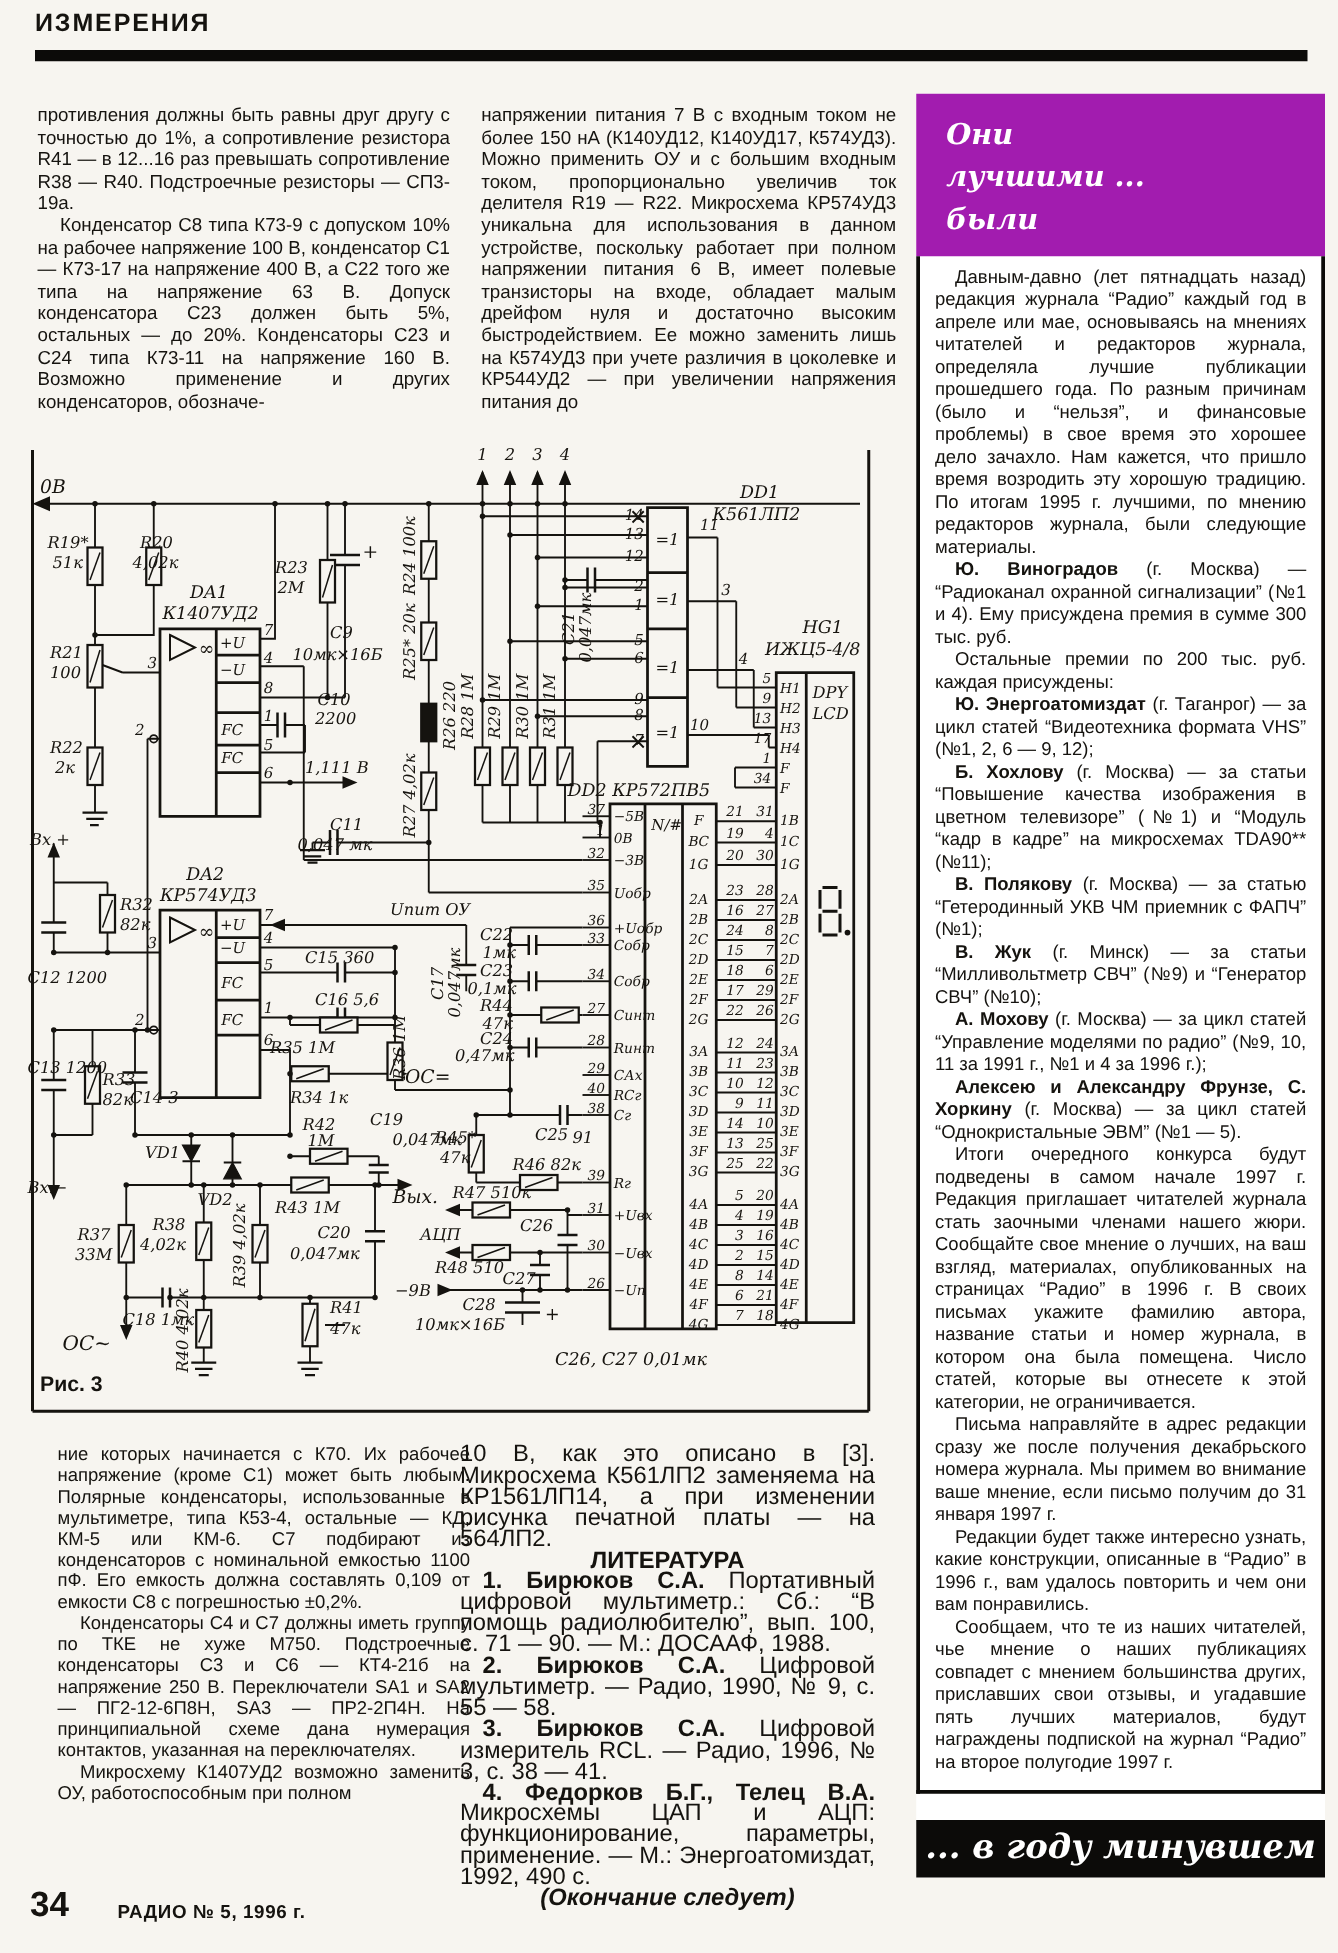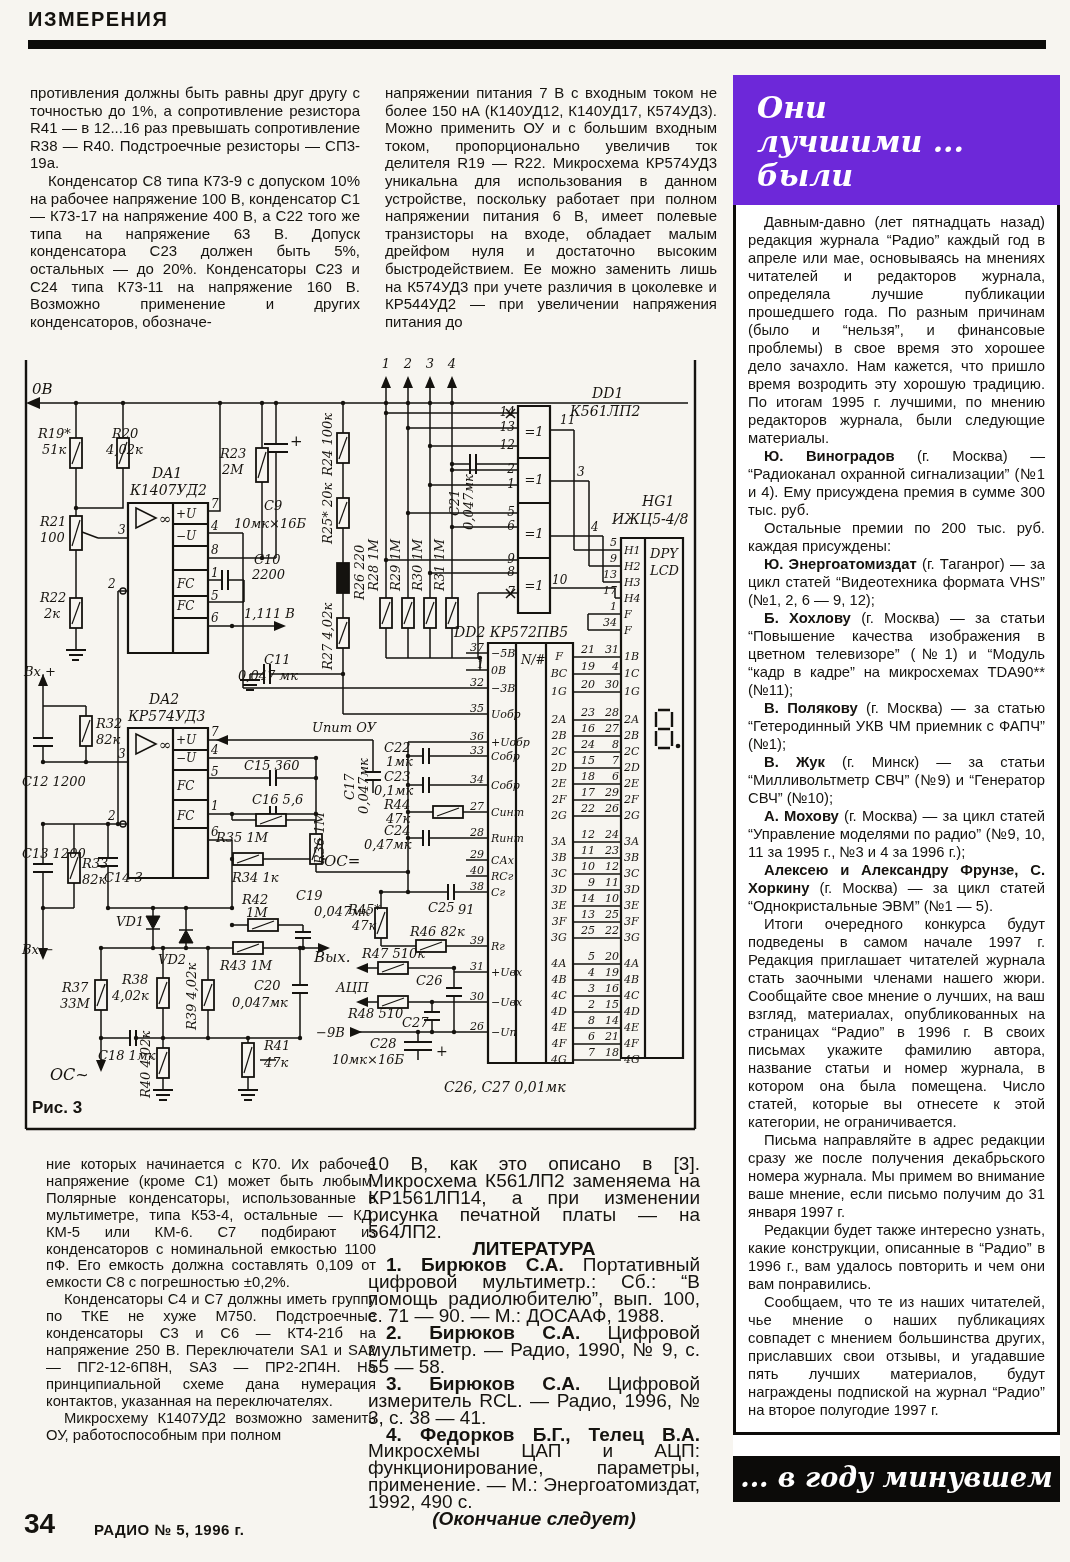--- a/index.html
+++ b/index.html
@@ -18,23 +18,23 @@
   .colC{left:46px;top:1156px;width:330px;font-size:14.8px;line-height:16.9px;}
   .colD{left:368px;top:1156px;width:332px;font-size:19px;line-height:16.9px;}
   .lit-head{text-align:center;font-weight:bold;margin:14px 0 10px 0;text-indent:0 !important;}
   .lit-foot{text-align:center;font-weight:bold;font-style:italic;margin-top:16px;text-indent:0 !important;}
   
   .schematic{left:18px;top:348px;width:690px;height:795px;}
   svg text{font-family:"DejaVu Serif",serif;font-style:italic;fill:#17140f;}
   .figcaption{left:32px;top:1098px;font-size:17px;font-weight:bold;}
   
   .rightbox{left:733px;top:75px;width:327px;height:1427px;background:#fff;}
-  .rb-title{background:#6d28d9;color:#fff;padding:16px 10px 12px 24px;
+  .rb-title{background:#a21caf;color:#fff;padding:16px 10px 12px 24px;
             font-family:"DejaVu Serif",serif;font-style:italic;font-weight:bold;
-            font-size:30px;line-height:34px;}
+            font-size:23px;line-height:34px;}
   .rb-body{border:3px solid #0c0b09;border-top:none;padding:8px 12px 1px 12px;
            height:1218px;overflow:hidden;font-size:14.8px;line-height:18px;text-align:justify;}
   .rb-body p{margin:0;text-indent:16px;}
   .rb-footer{position:absolute;left:0;bottom:0;width:100%;background:#0c0b09;color:#fff;
              font-family:"DejaVu Serif",serif;font-style:italic;font-weight:bold;
              font-size:27px;text-align:center;padding:6px 0 9px 0;}
   .lead{font-weight:bold;}
   
   .pagenum{left:24px;top:1508px;font-size:28px;font-weight:bold;}
   .journal{left:94px;top:1521px;font-size:15px;font-weight:bold;letter-spacing:0.5px;}
@@ -663,21 +663,21 @@
     <div>были</div>
   </div>
   <div class="rb-body">
     <p><span class="lead"></span><span>Давным-давно (лет пятнадцать назад) редакция журнала “Радио” каждый год в апреле или мае, основываясь на мнениях читателей и редакторов журнала, определяла лучшие публикации прошедшего года. По разным причинам (было и “нельзя”, и финансовые проблемы) в свое время это хорошее дело зачахло. Нам кажется, что пришло время возродить эту хорошую традицию. По итогам 1995 г. лучшими, по мнению редакторов журнала, были следующие материалы.</span></p>
     <p><span class="lead">Ю. Виноградов</span><span> (г. Москва) — “Радиоканал охранной сигнализации” (№1 и 4). Ему присуждена премия в сумме 300 тыс. руб.</span></p>
     <p><span class="lead"></span><span>Остальные премии по 200 тыс. руб. каждая присуждены:</span></p>
     <p><span class="lead">Ю. Энергоатомиздат</span><span> (г. Таганрог) — за цикл статей “Видеотехника формата VHS” (№1, 2, 6 — 9, 12);</span></p>
     <p><span class="lead">Б. Хохлову</span><span> (г. Москва) — за статьи “Повышение качества изображения в цветном телевизоре” (№1) и “Модуль “кадр в кадре” на микросхемах TDA90** (№11);</span></p>
     <p><span class="lead">В. Полякову</span><span> (г. Москва) — за статью “Гетеродинный УКВ ЧМ приемник с ФАПЧ” (№1);</span></p>
     <p><span class="lead">В. Жук</span><span> (г. Минск) — за статьи “Милливольтметр СВЧ” (№9) и “Генератор СВЧ” (№10);</span></p>
-    <p><span class="lead">А. Мохову</span><span> (г. Москва) — за цикл статей “Управление моделями по радио” (№9, 10, 11 за 1995 г., №3 и 4 за 1996 г.);</span></p>
+    <p><span class="lead">А. Мохову</span><span> (г. Москва) — за цикл статей “Управление моделями по радио” (№9, 10, 11 за 1991 г., №1 и 4 за 1996 г.);</span></p>
     <p><span class="lead">Алексею и Александру Фрунзе, С. Хоркину</span><span> (г. Москва) — за цикл статей “Однокристальные ЭВМ” (№1 — 5).</span></p>
     <p><span class="lead"></span><span>Итоги очередного конкурса будут подведены в самом начале 1997 г. Редакция приглашает читателей журнала стать заочными членами нашего жюри. Сообщайте свое мнение о лучших, на ваш взгляд, материалах, опубликованных на страницах “Радио” в 1996 г. В своих письмах укажите фамилию автора, название статьи и номер журнала, в котором она была помещена. Число статей, которые вы отнесете к этой категории, не ограничивается.</span></p>
     <p><span class="lead"></span><span>Письма направляйте в адрес редакции сразу же после получения декабрьского номера журнала. Мы примем во внимание ваше мнение, если письмо получим до 31 января 1997 г.</span></p>
     <p><span class="lead"></span><span>Редакции будет также интересно узнать, какие конструкции, описанные в “Радио” в 1996 г., вам удалось повторить и чем они вам понравились.</span></p>
     <p><span class="lead"></span><span>Сообщаем, что те из наших читателей, чье мнение о наших публикациях совпадет с мнением большинства других, приславших свои отзывы, и угадавшие пять лучших материалов, будут награждены подпиской на журнал “Радио” на второе полугодие 1997 г.</span></p>
   </div>
   <div class="rb-footer">... в году минувшем</div>
 </div>
 
 <div class="abs pagenum">34</div>

